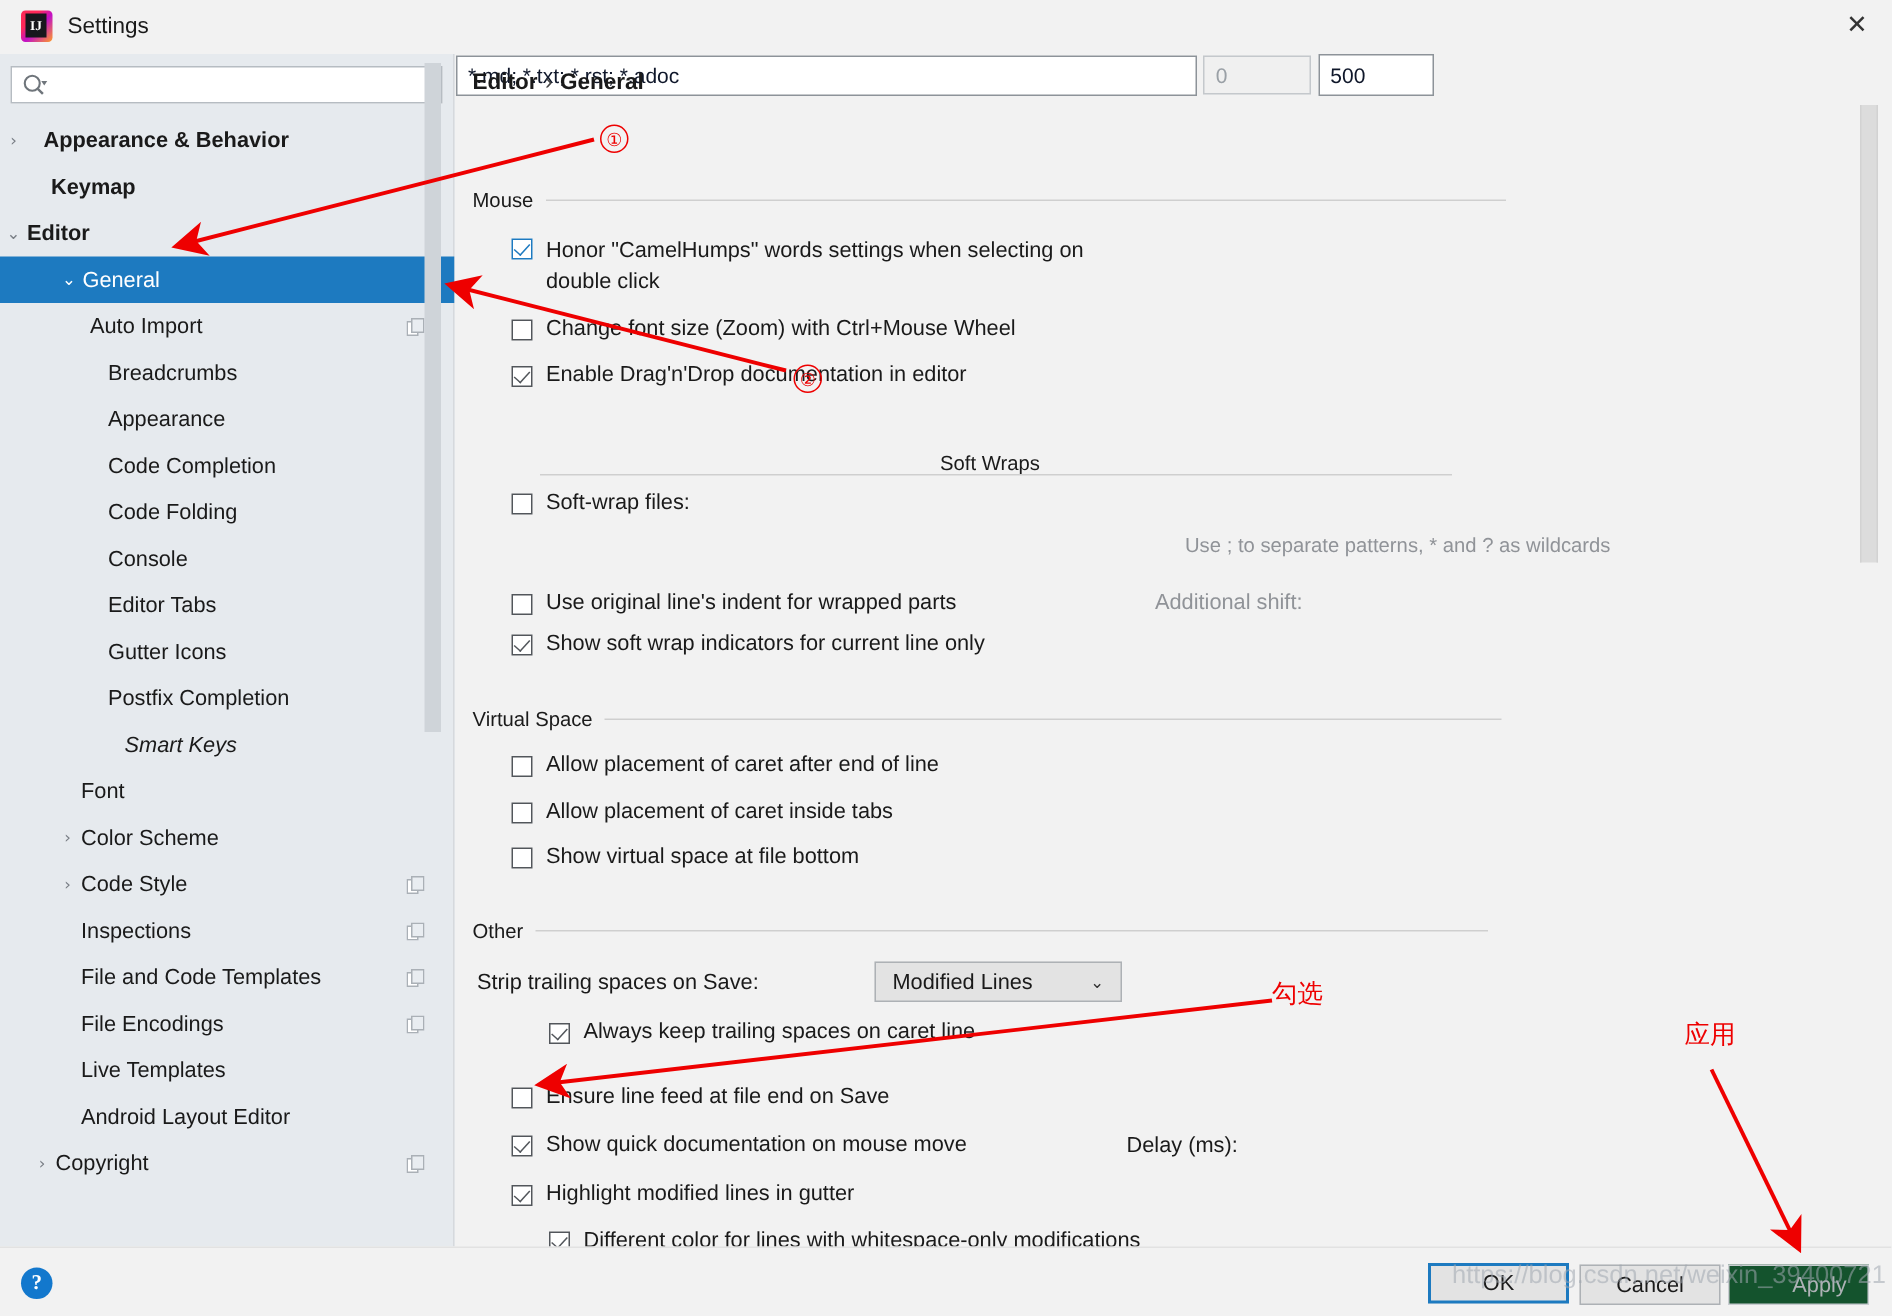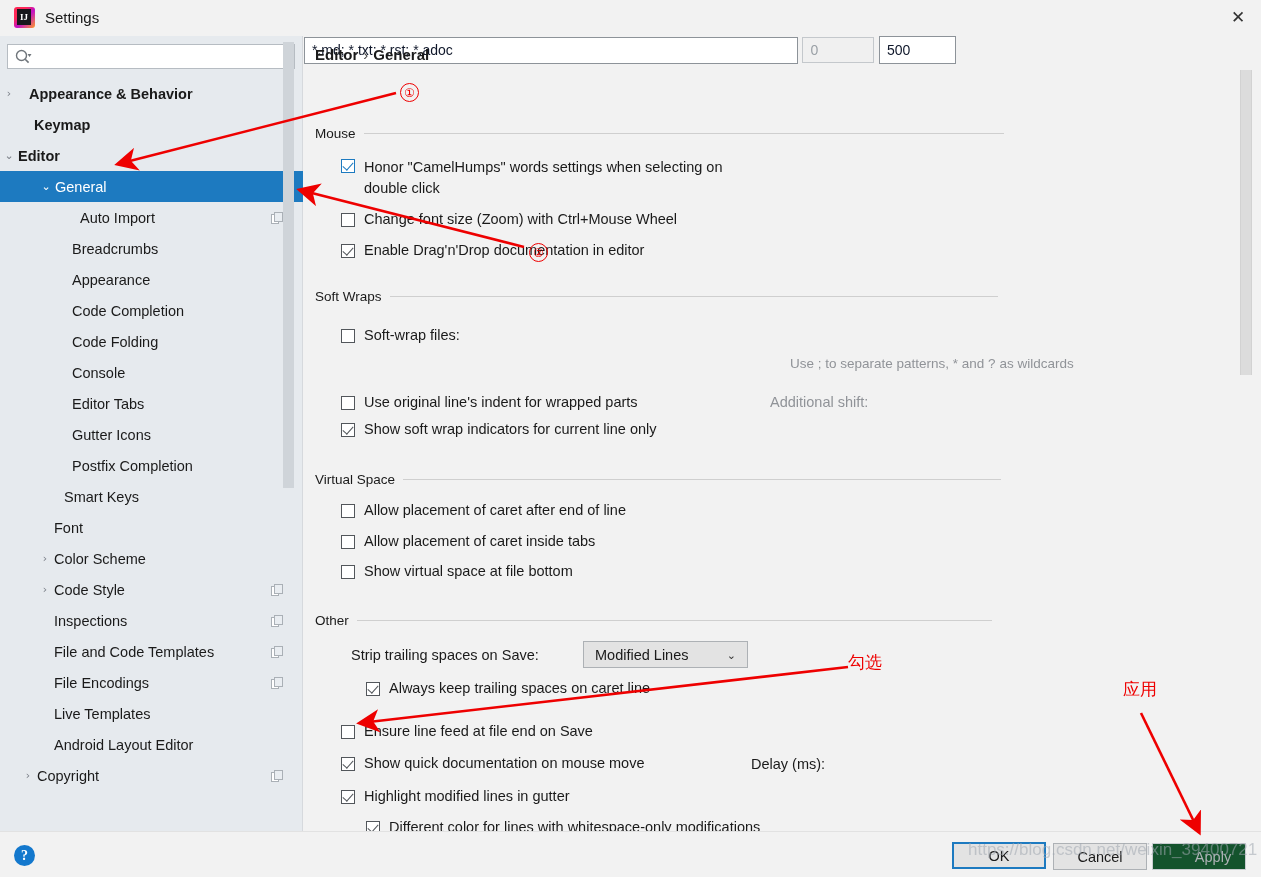--- a/index.html
+++ b/index.html
@@ -318,21 +318,21 @@
         </div>
         <div class="tree-item bold">
           <span class="arrow" style="left: 2px;">⌄</span>
           <span class="label" style="margin-left: 18px;">Editor</span>
         </div>
         <div class="tree-item selected">
           <span class="arrow" style="left: 39px;">⌄</span>
           <span class="label" style="margin-left: 55px;">General</span>
         </div>
         <div class="tree-item">
-          <span class="label" style="margin-left: 80px; text-align: center;">Auto Import</span>
+          <span class="label" style="margin-left: 60px; text-align: center;">Auto Import</span>
           <svg class="copy-badge" viewBox="0 0 12 12">
             <rect x="0.5" y="2.5" width="7" height="9" fill="#ffffff" stroke="#aab0b6"></rect>
             <rect x="3.5" y="0.5" width="8" height="9" fill="#e9edf1" stroke="#aab0b6"></rect>
           </svg>
         </div>
         <div class="tree-item">
           <span class="label" style="margin-left: 72px;">Breadcrumbs</span>
         </div>
         <div class="tree-item">
           <span class="label" style="margin-left: 72px;">Appearance</span>
@@ -349,21 +349,21 @@
         <div class="tree-item">
           <span class="label" style="margin-left: 72px;">Editor Tabs</span>
         </div>
         <div class="tree-item">
           <span class="label" style="margin-left: 72px;">Gutter Icons</span>
         </div>
         <div class="tree-item">
           <span class="label" style="margin-left: 72px;">Postfix Completion</span>
         </div>
         <div class="tree-item">
-          <span class="label" style="margin-left: 64px;">Smart Keys</span>
+          <span class="label" style="margin-left: 83px; font-style: italic;">Smart Keys</span>
         </div>
         <div class="tree-item">
           <span class="label" style="margin-left: 54px;">Font</span>
         </div>
         <div class="tree-item">
           <span class="arrow" style="left: 38px;">›</span>
           <span class="label" style="margin-left: 54px;">Color Scheme</span>
         </div>
         <div class="tree-item">
           <span class="arrow" style="left: 38px;">›</span>
@@ -431,21 +431,21 @@
     <div class="row" style="left:37px; top:175px;">
       <span class="cb"></span>
       <span class="txt">Change font size (Zoom) with Ctrl+Mouse Wheel</span>
     </div>
     <div class="row" style="left:37px; top:206px;">
       <span class="cb checked"></span>
       <span class="txt">Enable Drag'n'Drop documentation in editor</span>
     </div>
 
     
-    <div class="group-head" style="left:11px; top:253px; width:690px;">
+    <div class="group-head" style="left:11px; top:265px; width:690px;flex-direction:column;">
       <span>Soft Wraps</span>
       <span class="rule" style="width:608px;"></span>
     </div>
 
     <div class="row" style="left:37px; top:291px;">
       <span class="cb"></span>
       <span class="txt">Soft-wrap files:</span>
     </div>
     <input class="textbox" style="left: 486px; top: 285px; width: 494px; height: 27px;" type="text" value="*.md; *.txt; *.rst; *.adoc">
     <div class="hint" style="left:486px; top:320px;">Use ; to separate patterns, * and ? as wildcards</div>
@@ -480,21 +480,21 @@
       <span class="cb"></span>
       <span class="txt">Show virtual space at file bottom</span>
     </div>
 
     
     <div class="group-head" style="left:11px; top:577px; width:690px;">
       <span>Other</span>
       <span class="rule" style="width:635px;"></span>
     </div>
 
-    <div class="plain-label" style="left:47px; top:611px;">Strip trailing spaces on Save:</div>
+    <div class="plain-label" style="left:14px; top:611px;">Strip trailing spaces on Save:</div>
     <div class="combo" style="left:279px; top:605px; width:165px; height:27px;">
       <span>Modified Lines</span>
       <span class="chev">⌄</span>
     </div>
 
     <div class="row" style="left:62px; top:644px;">
       <span class="cb checked"></span>
       <span class="txt">Always keep trailing spaces on caret line</span>
     </div>
     <div class="row" style="left:37px; top:687px;">

